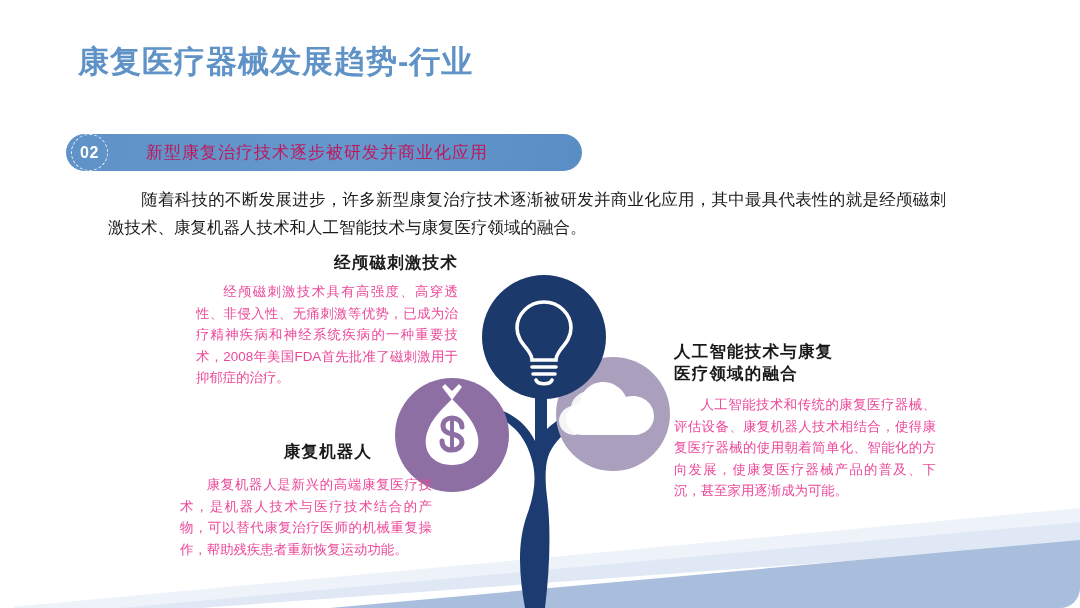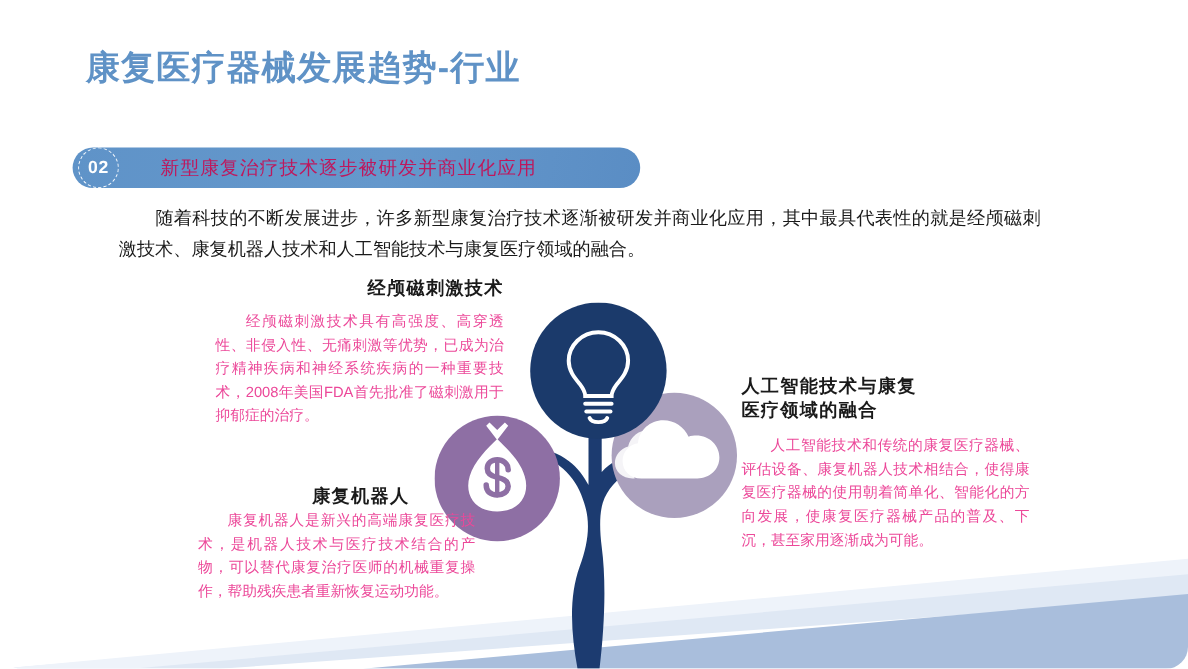--- a/index.html
+++ b/index.html
@@ -139,21 +139,21 @@
   #blk-tms .blk-body { margin-top: 8px; }
 
   
   #blk-robot {
     position: absolute;
     left: 180px;
     top: 440px;
     width: 252px;
   }
   #blk-robot .blk-heading { text-align: center; padding-left: 44px; }
-  #blk-robot .blk-body { margin-top: 0; }
+  #blk-robot .blk-body { margin-top: 12px; }
 
   
   #blk-ai {
     position: absolute;
     left: 674px;
     top: 340px;
     width: 262px;
   }
   #blk-ai .blk-heading { text-align: left; }
   #blk-ai .blk-body { margin-top: 10px; }

